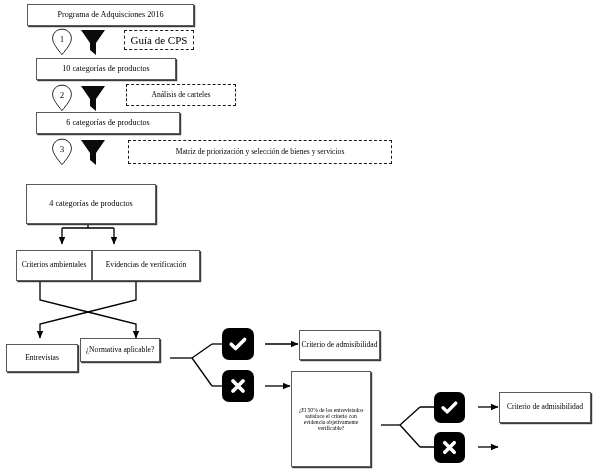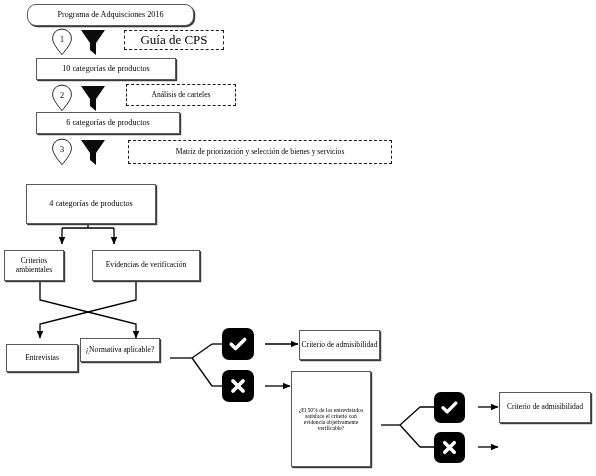--- a/index.html
+++ b/index.html
@@ -73,36 +73,36 @@
       <path d="M420,407 L456,407" marker-end="url(#ah)"></path>
       <path d="M400,425 L420,447"></path>
       <path d="M420,447 L456,447" marker-end="url(#ah)"></path>
 
       <path d="M478,407 L498,407" marker-end="url(#ah)"></path>
 
       <path d="M478,447 L498,447" marker-end="url(#ah)"></path>
     </g>
   </svg>
 
-  <div class="node solid" style="left:27px;top:4px;width:167px;height:22px;font-size:8.2px;border-radius:9px;">
+  <div class="node solid" style="left:27px;top:4px;width:167px;height:22px;font-size:8.2px;">
     <span>Programa de Adquisciones 2016</span>
   </div>
 
   <div class="pin" style="left:51px;top:28px;">
     <svg width="22" height="28" viewBox="0 0 22 28">
       <path d="M11,1.2 C5.2,1.2 1.6,5.6 1.6,10.4 C1.6,15.6 7.2,22 11,26.6 C14.8,22 20.4,15.6 20.4,10.4 C20.4,5.6 16.8,1.2 11,1.2 Z" fill="#ffffff" stroke="#222" stroke-width="1"></path>
       <text x="11" y="14" font-family="Liberation Serif, serif" font-size="9" fill="#111" text-anchor="middle">1</text>
     </svg>
   </div>
   <div class="funnel" style="left:80px;top:29px;">
     <svg width="26" height="27" viewBox="0 0 26 27">
       <path d="M1,1 L25,1 L16,14 L16,26 L10,21 L10,14 Z" fill="#0b0b0b"></path>
     </svg>
   </div>
-  <div class="node dashed" style="left:124px;top:30px;width:100px;height:20px;font-size:13px;">
+  <div class="node dashed" style="left:124px;top:30px;width:70px;height:20px;font-size:11px;">
     <span>Guía de CPS</span>
   </div>
 
   <div class="node solid" style="left:36px;top:58px;width:140px;height:22px;font-size:8.2px;">
     <span>10 categorías de productos</span>
   </div>
 
   <div class="pin" style="left:51px;top:84px;">
     <svg width="22" height="28" viewBox="0 0 22 28">
       <path d="M11,1.2 C5.2,1.2 1.6,5.6 1.6,10.4 C1.6,15.6 7.2,22 11,26.6 C14.8,22 20.4,15.6 20.4,10.4 C20.4,5.6 16.8,1.2 11,1.2 Z" fill="#ffffff" stroke="#222" stroke-width="1"></path>
@@ -134,21 +134,21 @@
     </svg>
   </div>
   <div class="node dashed" style="left:128px;top:140px;width:264px;height:24px;font-size:7.6px;">
     <span>Matriz de priorización y selección de bienes y servicios</span>
   </div>
 
   <div class="node solid" style="left:26px;top:172px;width:130px;height:40px;font-size:8.2px;margin-top:12px;">
     <span>4 categorías de productos</span>
   </div>
 
-  <div class="node solid" style="left:4px;top:250px;width:60px;height:31px;font-size:7.6px;">
+  <div class="node solid" style="left:16px;top:250px;width:76px;height:31px;font-size:7.6px;">
     <span>Criterios ambientales</span>
   </div>
   <div class="node solid" style="left:6px;top:344px;width:72px;height:28px;font-size:7.6px;">
     <span>Entrevistas</span>
   </div>
 
   <div class="node solid" style="left:92px;top:250px;width:108px;height:31px;font-size:7.6px;">
     <span>Evidencias de verificación</span>
   </div>
   <div class="node solid" style="left:80px;top:338px;width:80px;height:24px;font-size:7.6px;">

